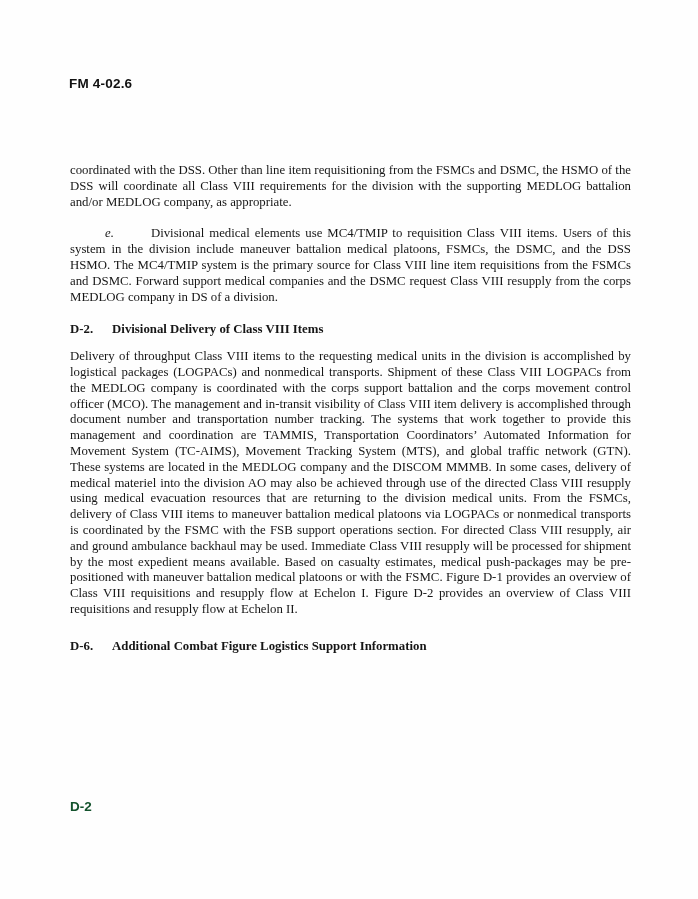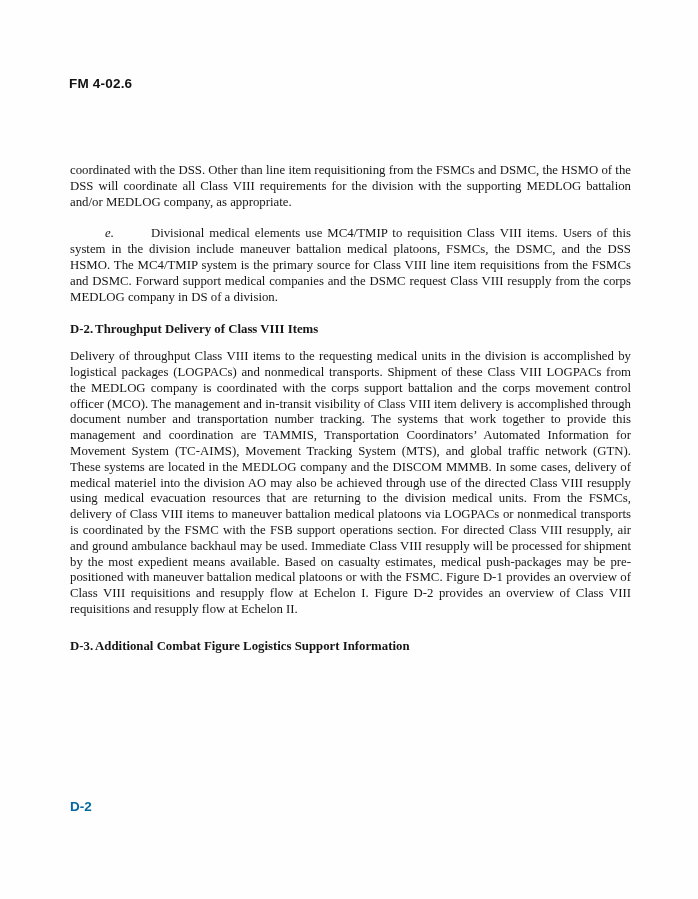--- a/index.html
+++ b/index.html
@@ -56,51 +56,51 @@
   }
   .heading {
     font-weight: bold;
     text-align: left !important;
     white-space: nowrap;
   }
   .heading-d2 { margin-top: 17px !important; }
   .heading-d3 { margin-top: 21px !important; }
   .heading .h-num {
     display: inline-block;
-    margin-right: 2px;
+    margin-right: 19px;
   }
   .para-d2 { margin-top: 11px !important; }
   .para-d3 { margin-top: 15px !important; }
   .page-footer {
     position: absolute;
     top: 799px;
     left: 70px;
     font-family: "Liberation Sans", sans-serif;
     font-weight: bold;
     font-size: 13.5px;
-    color: #0369a1;
+    color: #14532d;
   }
 </style>
 </head>
 <body>
 
 <div class="page">
 
   <div class="running-header">FM 4-02.6</div>
 
   <div class="content">
 
     <p class="para-continuation">coordinated with the DSS.  Other than line item requisitioning from the FSMCs and DSMC, the HSMO of the DSS will coordinate all Class VIII requirements for the division with the supporting MEDLOG battalion and/or MEDLOG company, as appropriate.</p>
 
     <p class="item-e"><span class="item-label">e.</span><span class="tab-spacer"></span><span>Divisional medical elements use MC4/TMIP to requisition Class VIII items.  Users of this system in the division include maneuver battalion medical platoons, FSMCs, the DSMC, and the DSS HSMO.  The MC4/TMIP system is the primary source for Class VIII line item requisitions from the FSMCs and DSMC.  Forward support medical companies and the DSMC request Class VIII resupply from the corps MEDLOG company in DS of a division.</span></p>
 
-    <p class="heading heading-d2"><span class="h-num">D-2.</span><span class="h-title">Throughput Delivery of Class VIII Items</span></p>
+    <p class="heading heading-d2"><span class="h-num">D-2.</span><span class="h-title">Divisional Delivery of Class VIII Items</span></p>
 
     <p class="para-d2">Delivery of throughput Class VIII items to the requesting medical units in the division is accomplished by logistical packages (LOGPACs) and nonmedical transports.  Shipment of these Class VIII LOGPACs from the MEDLOG company is coordinated with the corps support battalion and the corps movement control officer (MCO).  The management and in-transit visibility of Class VIII item delivery is accomplished through document number and transportation number tracking.  The systems that work together to provide this management and coordination are TAMMIS, Transportation Coordinators’ Automated Information for Movement System (TC-AIMS), Movement Tracking System (MTS), and global traffic network (GTN).  These systems are located in the MEDLOG company and the DISCOM MMMB.  In some cases, delivery of medical materiel into the division AO may also be achieved through use of the directed Class VIII resupply using medical evacuation resources that are returning to the division medical units.  From the FSMCs, delivery of Class VIII items to maneuver battalion medical platoons via LOGPACs or nonmedical transports is coordinated by the FSMC with the FSB support operations section.  For directed Class VIII resupply, air and ground ambulance backhaul may be used.  Immediate Class VIII resupply will be processed for shipment by the most expedient means available.  Based on casualty estimates, medical push-packages may be pre-positioned with maneuver battalion medical platoons or with the FSMC.  Figure D-1 provides an overview of Class VIII requisitions and resupply flow at Echelon I.  Figure D-2 provides an overview of Class VIII requisitions and resupply flow at Echelon II.</p>
 
-    <p class="heading heading-d3"><span class="h-num">D-3.</span><span class="h-title">Additional Combat Figure Logistics Support Information</span></p>
+    <p class="heading heading-d3"><span class="h-num">D-6.</span><span class="h-title">Additional Combat Figure Logistics Support Information</span></p>
 
 
   </div>
 
   <div class="page-footer">D-2</div>
 
 </div>
 
 </body></html>

